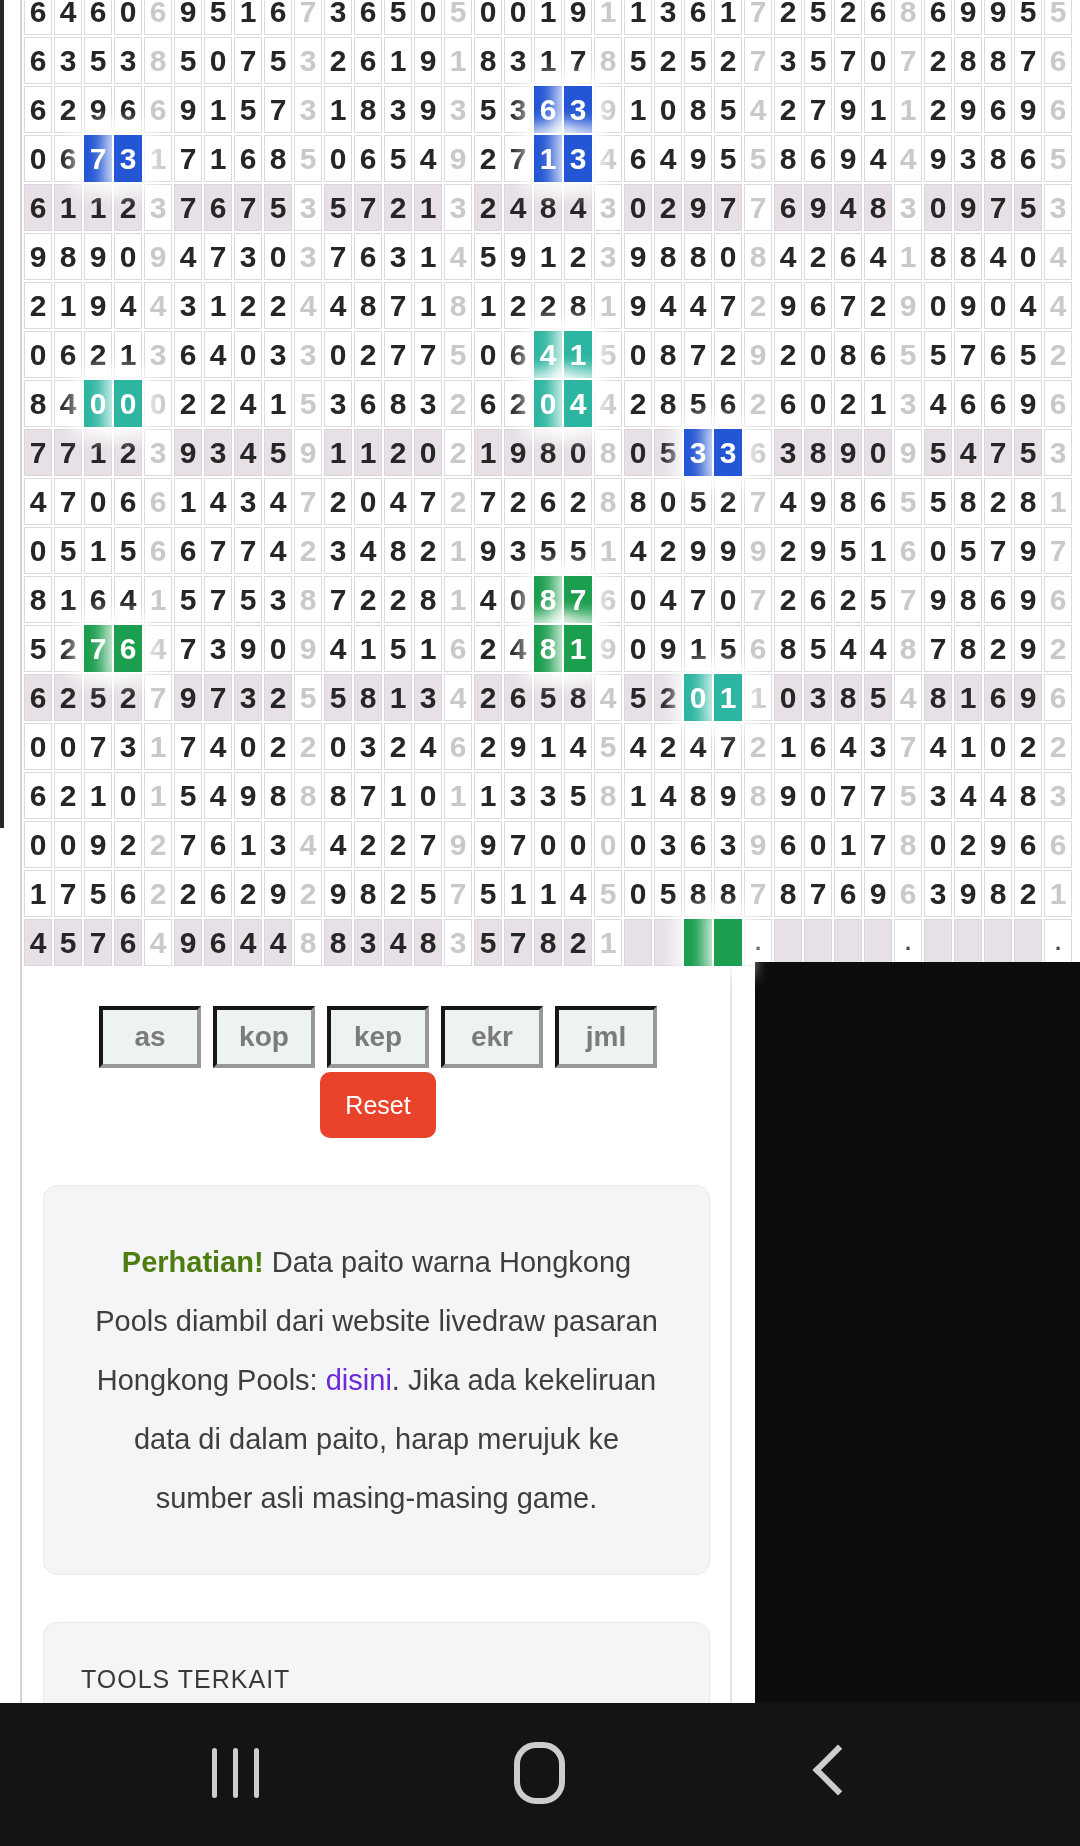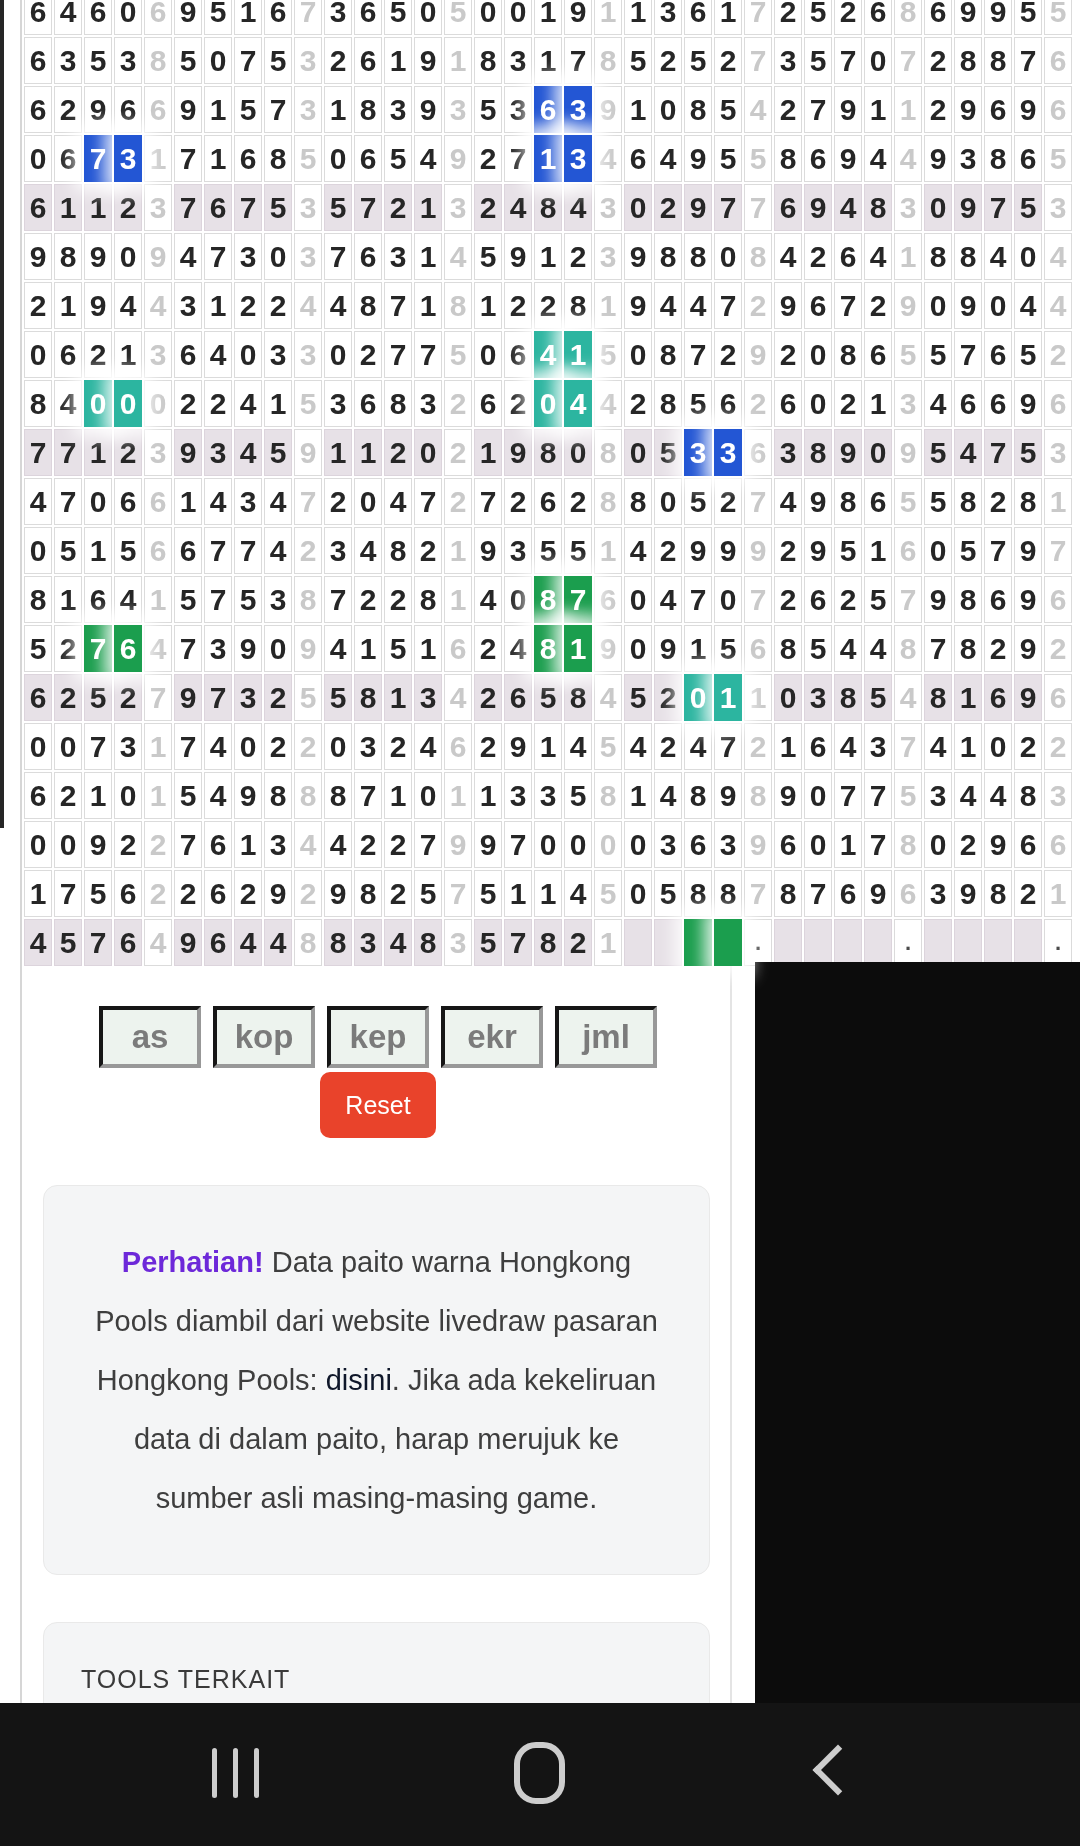--- a/index.html
+++ b/index.html
@@ -30,38 +30,38 @@
   .c.blue{background:#2356d4;}
   .c.teal{background:#2cb5a0;}
   .c.green{background:#1b9e4e;}
   .c.dot{color:#4a4a4a;font-size:22px;}
 
   
   .filters{position:absolute;top:1006px;left:0;width:756px;display:flex;justify-content:center;gap:12px;}
   .fbtn{
     box-sizing:border-box;width:102px;height:62px;background:#edf3ee;
     border-style:solid;border-width:4px;border-color:#161616 #989898 #989898 #161616;
-    color:#7b7b7b;font-size:33px;font-weight:bold;font-family:inherit;
+    color:#7b7b7b;font-size:28px;font-weight:bold;font-family:inherit;
     display:flex;align-items:center;justify-content:center;cursor:pointer;
   }
   .reset-row{position:absolute;top:1072px;left:0;width:756px;display:flex;justify-content:center;}
   .reset{
     width:116px;height:66px;background:#e9432b;border:none;border-radius:10px;
     color:#ffffff;font-size:25px;font-family:inherit;cursor:pointer;
   }
 
   
   .info-card{
     position:absolute;left:43px;top:1185px;width:667px;height:390px;box-sizing:border-box;
     background:#f4f5f6;border:1px solid #e9e9e9;border-radius:14px;
     display:flex;align-items:center;justify-content:center;
   }
   .info-text{width:585px;text-align:center;font-size:29px;line-height:59px;color:#3e3e3e;}
-  .info-text b{color:#6d28d9;}
-  .info-link{color:#0f172a;text-decoration:none;cursor:pointer;}
+  .info-text b{color:#4d7c0f;}
+  .info-link{color:#6d28d9;text-decoration:none;cursor:pointer;}
 
   
   .tools-card{
     position:absolute;left:43px;top:1622px;width:667px;height:170px;box-sizing:border-box;
     background:#f4f5f6;border:1px solid #e9e9e9;border-radius:14px;
     padding:42px 0 0 37px;
   }
   .tools-title{font-size:25px;color:#3a3a3a;letter-spacing:1px;}
 
   

